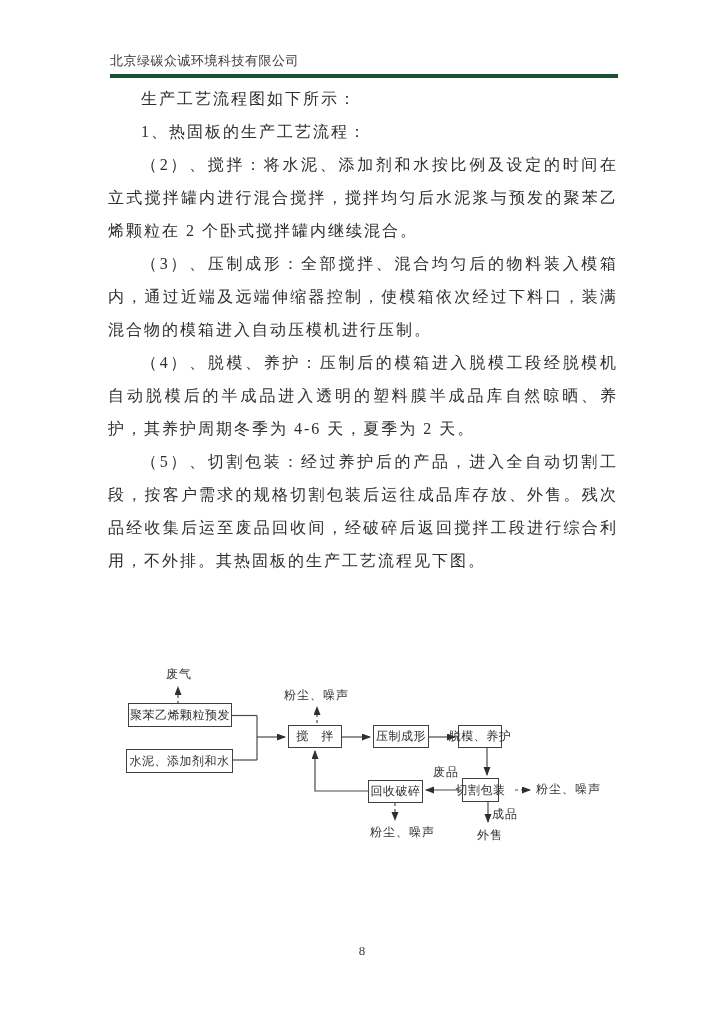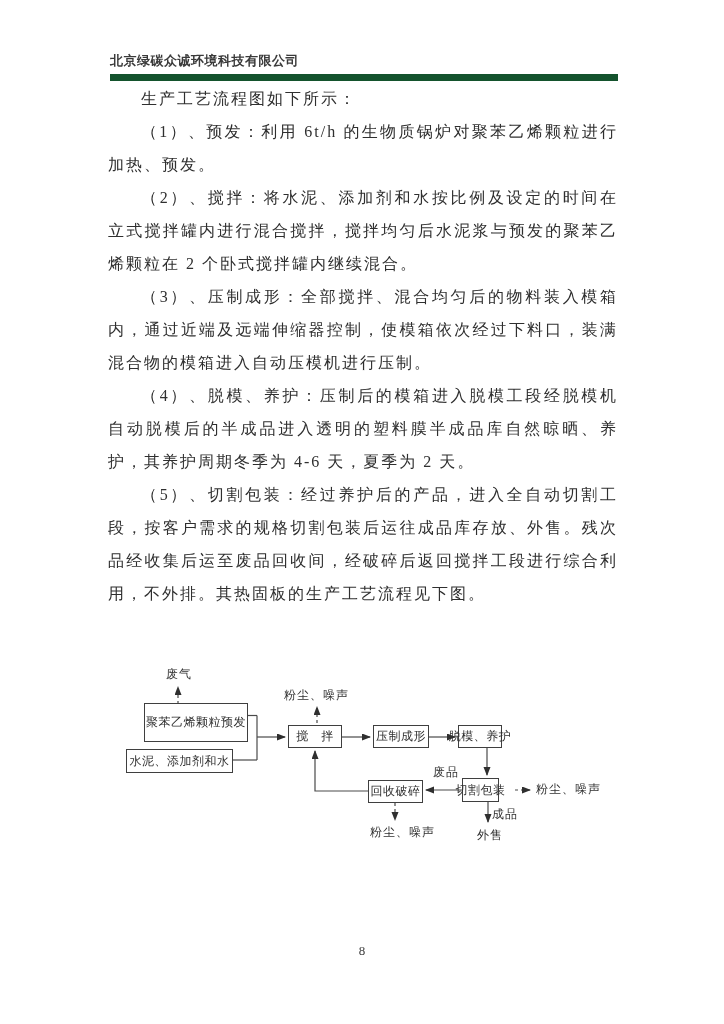--- a/index.html
+++ b/index.html
@@ -4,21 +4,21 @@
 <style>
   html,body{margin:0;padding:0;background:#ffffff;}
   .page{
     position:relative;width:724px;height:1024px;background:#ffffff;
     font-family:"Liberation Serif","DejaVu Serif",serif;color:#2b2b2b;overflow:hidden;
   }
   .doc-header{
     position:absolute;left:110px;top:52px;width:508px;
     display:flex;justify-content:space-between;align-items:flex-end;
     font-size:13px;letter-spacing:0.5px;color:#3a3a3a;
-    border-bottom:7px solid #14532d;padding-bottom:4px;font-weight:bold;
+    border-bottom:4px solid #14532d;padding-bottom:4px;
   }
   .body-text{
     position:absolute;left:108px;top:82px;width:510px;
     font-size:16px;line-height:33px;letter-spacing:2px;
     text-align:justify;color:#2f2f2f;
   }
   .body-text p{margin:0;text-indent:33px;}
   .diagram{position:absolute;left:100px;top:660px;width:524px;height:195px;}
   .diagram svg{position:absolute;left:0;top:0;}
   .dbox{
@@ -47,21 +47,21 @@
 <body>
 
 <div class="page">
 
   <div class="doc-header">
     <span>北京绿碳众诚环境科技有限公司</span>
   </div>
 
   <div class="body-text">
     <p>生产工艺流程图如下所示：</p>
-    <p>（1）、预发：利用 6t/h 的生物质锅炉对聚苯乙烯颗粒进行加热、预发。</p>
+    <p>1、热固板的生产工艺流程：</p>
     <p>（2）、搅拌：将水泥、添加剂和水按比例及设定的时间在立式搅拌罐内进行混合搅拌，搅拌均匀后水泥浆与预发的聚苯乙烯颗粒在 2 个卧式搅拌罐内继续混合。</p>
     <p>（3）、压制成形：全部搅拌、混合均匀后的物料装入模箱内，通过近端及远端伸缩器控制，使模箱依次经过下料口，装满混合物的模箱进入自动压模机进行压制。</p>
     <p>（4）、脱模、养护：压制后的模箱进入脱模工段经脱模机自动脱模后的半成品进入透明的塑料膜半成品库自然晾晒、养护，其养护周期冬季为 4-6 天，夏季为 2 天。</p>
     <p>（5）、切割包装：经过养护后的产品，进入全自动切割工段，按客户需求的规格切割包装后运往成品库存放、外售。残次品经收集后运至废品回收间，经破碎后返回搅拌工段进行综合利用，不外排。其热固板的生产工艺流程见下图。</p>
   </div>
 
   <div class="diagram">
     <svg width="524" height="195" viewBox="0 0 524 195">
       <defs>
         <marker id="ah" markerUnits="userSpaceOnUse" markerWidth="9" markerHeight="8" refX="8" refY="3.5" orient="auto">
@@ -79,21 +79,21 @@
       <path d="M362,130 H326" stroke="#4a4a4a" stroke-width="1.2" fill="none" marker-end="url(#ah)"></path>
       <path d="M268,131 L215,131 L215,91" stroke="#4a4a4a" stroke-width="1.2" fill="none" marker-end="url(#ah)"></path>
       <path d="M388,142 V162" stroke="#4a4a4a" stroke-width="1.2" fill="none" marker-end="url(#ah)"></path>
 
       <path d="M78,44 V27" stroke="#4a4a4a" stroke-width="1.2" fill="none" stroke-dasharray="3,3" marker-end="url(#ah)"></path>
       <path d="M217,63 V47" stroke="#4a4a4a" stroke-width="1.2" fill="none" stroke-dasharray="3,3" marker-end="url(#ah)"></path>
       <path d="M415,130 H430" stroke="#4a4a4a" stroke-width="1.2" fill="none" stroke-dasharray="3,3" marker-end="url(#ah)"></path>
       <path d="M295,143 V160" stroke="#4a4a4a" stroke-width="1.2" fill="none" stroke-dasharray="3,3" marker-end="url(#ah)"></path>
     </svg>
 
-    <div class="dbox" style="left:44px;top:43px;width:104px;height:39px">聚苯乙烯颗粒预发</div>
+    <div class="dbox" style="left:28px;top:43px;width:104px;height:24px">聚苯乙烯颗粒预发</div>
     <div class="dbox" style="left:26px;top:89px;width:107px;height:24px">水泥、添加剂和水</div>
     <div class="dbox" style="left:188px;top:65px;width:54px;height:23px">搅　拌</div>
     <div class="dbox" style="left:273px;top:65px;width:56px;height:23px">压制成形</div>
     <div class="dbox" style="left:358px;top:65px;width:44px;height:23px">脱模、养护</div>
     <div class="dbox" style="left:362px;top:118px;width:37px;height:24px">切割包装</div>
     <div class="dbox" style="left:268px;top:120px;width:55px;height:23px">回收破碎</div>
 
     <div class="dlabel" style="left:66px;top:7px">废气</div>
     <div class="dlabel" style="left:184px;top:28px">粉尘、噪声</div>
     <div class="dlabel" style="left:333px;top:105px">废品</div>

